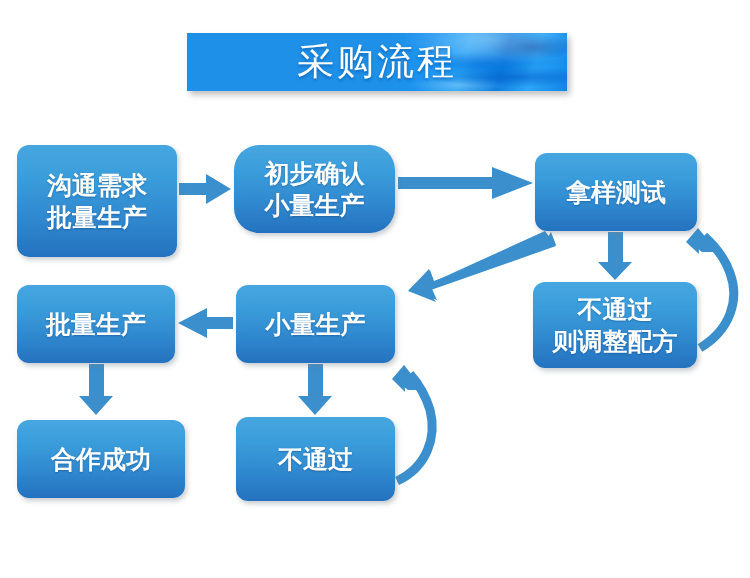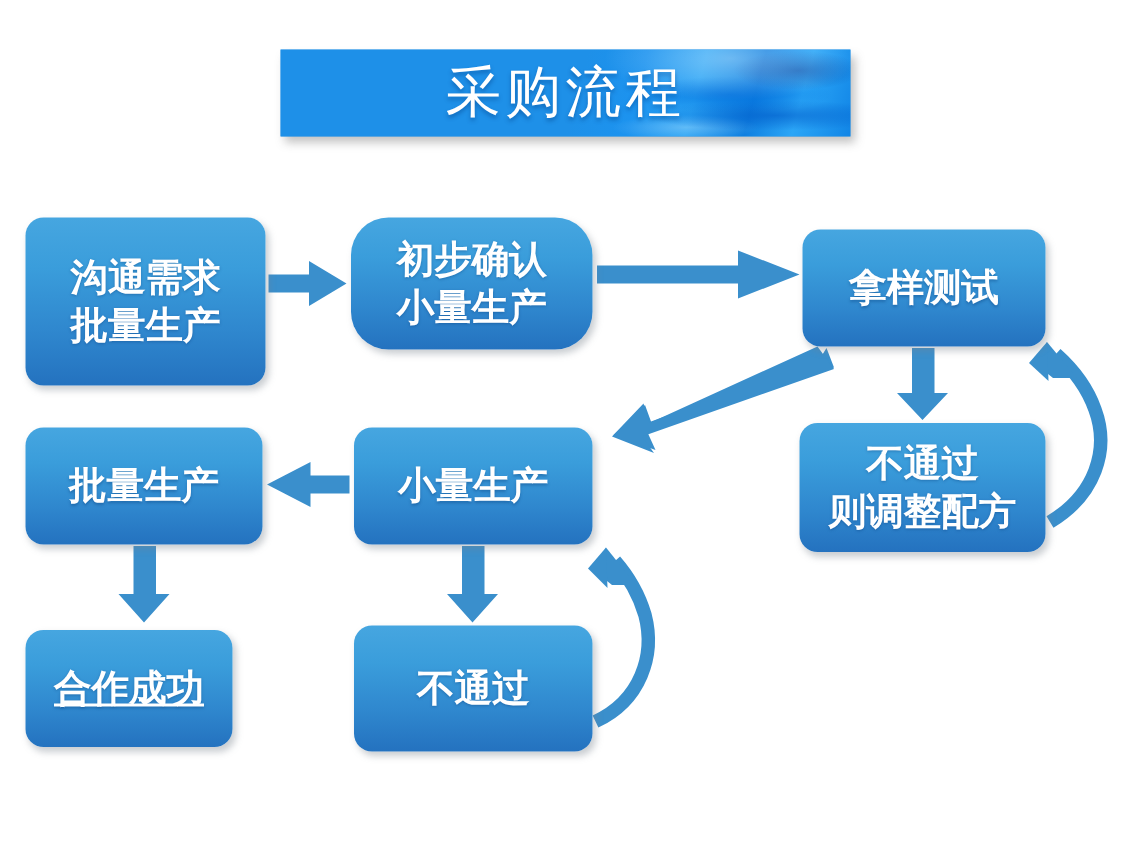--- a/index.html
+++ b/index.html
@@ -166,17 +166,17 @@
   </div>
 
   <div class="node" style="left:17px;  top:285px; width:158px; height:78px;">
     <span class="ln">批量生产</span>
   </div>
 
   <div class="node" style="left:236px; top:417px; width:159px; height:84px;">
     <span class="ln">不通过</span>
   </div>
 
-  <div class="node" style="left:17px;  top:420px; width:138px; height:78px;text-decoration:underline;">
+  <div class="node" style="left:17px;  top:420px; width:168px; height:78px;">
     <span class="ln">合作成功</span>
   </div>
 
 </div>
 
 </body></html>

